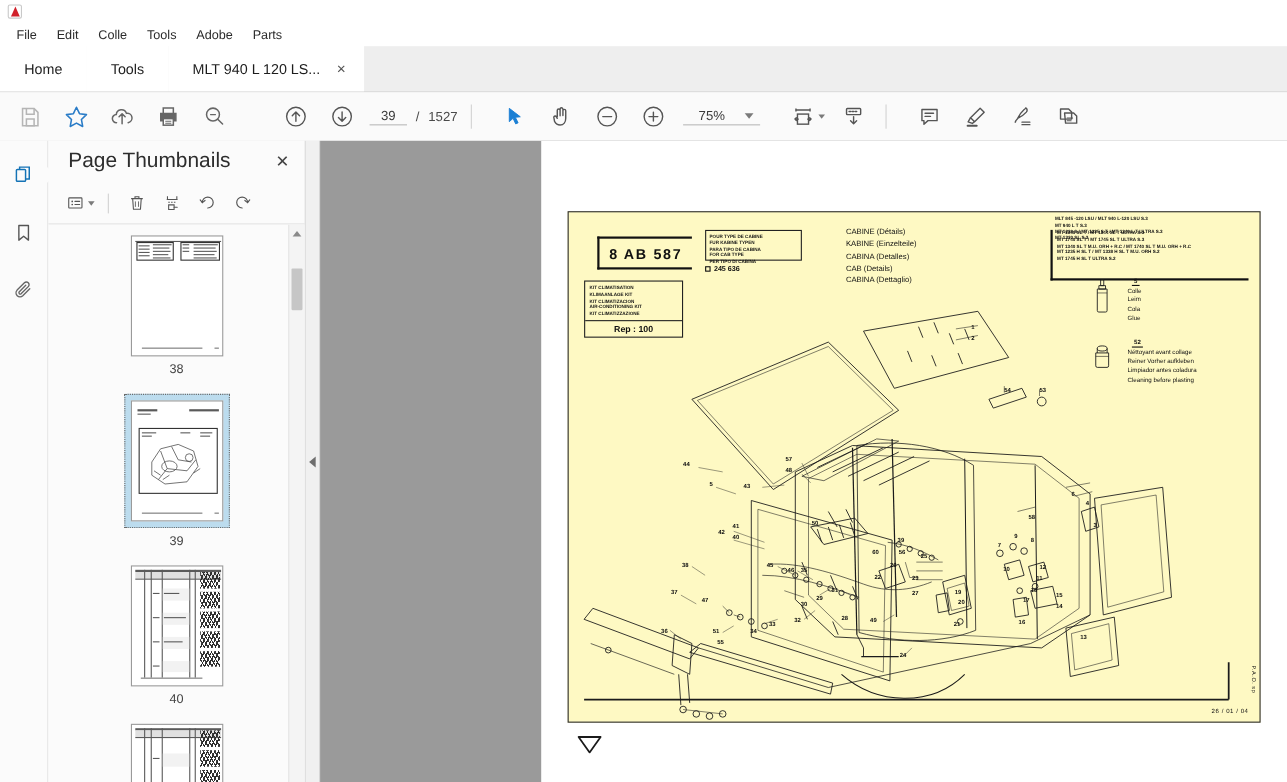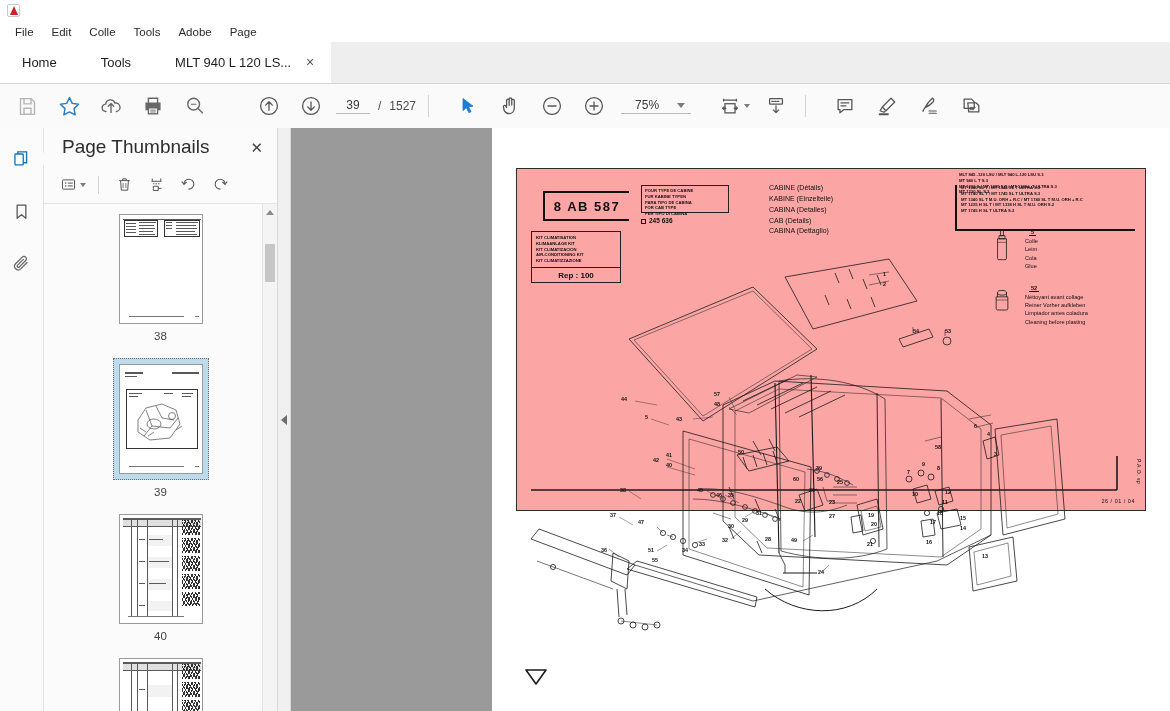--- a/index.html
+++ b/index.html
@@ -196,22 +196,22 @@
 
   
   .viewport { flex: 1; background: #9a9a9a; position: relative; overflow: hidden; }
   .doc-page {
     position: absolute; left: 201px; top: 0; width: 679px; height: 711px;
     background: #ffffff;
   }
 
   
   .drawing {
-    position: absolute; left: 24px; top: 40px; width: 630px; height: 343px;
-    border: 1.5px solid #2c2c2c; background: #fca5a5;
+    position: absolute; left: 24px; top: 64px; width: 630px; height: 465px;
+    border: 1.5px solid #2c2c2c; background: #fef9c3;
   }
   .dw { position: absolute; }
   .txt { font-size: 4.2px; color: #111; line-height: 1.38; white-space: nowrap;
          font-family: "Liberation Sans", sans-serif; }
   .bold { font-weight: bold; }
   .callout { position: absolute; font-size: 5.4px; color: #111; font-weight: bold; }
 
   .ref-box {
     position: absolute; left: 26px; top: 22px; width: 86px; height: 30px;
     border: 2.5px solid #111; border-right: none;
@@ -275,21 +275,21 @@
   <div class="titlebar">
     <div class="acro-logo"></div>
   </div>
 
   <div class="menubar">
     <div class="menu-item">File</div>
     <div class="menu-item">Edit</div>
     <div class="menu-item">Colle</div>
     <div class="menu-item">Tools</div>
     <div class="menu-item">Adobe</div>
-    <div class="menu-item">Page</div>
+    <div class="menu-item">Parts</div>
   </div>
 
   <div class="tabstrip">
     <div class="tab active">
       <span class="tab-label">Home</span>
     </div>
     <div class="tab active">
       <span class="tab-label">Tools</span>
     </div>
     <div class="tab active doc">

